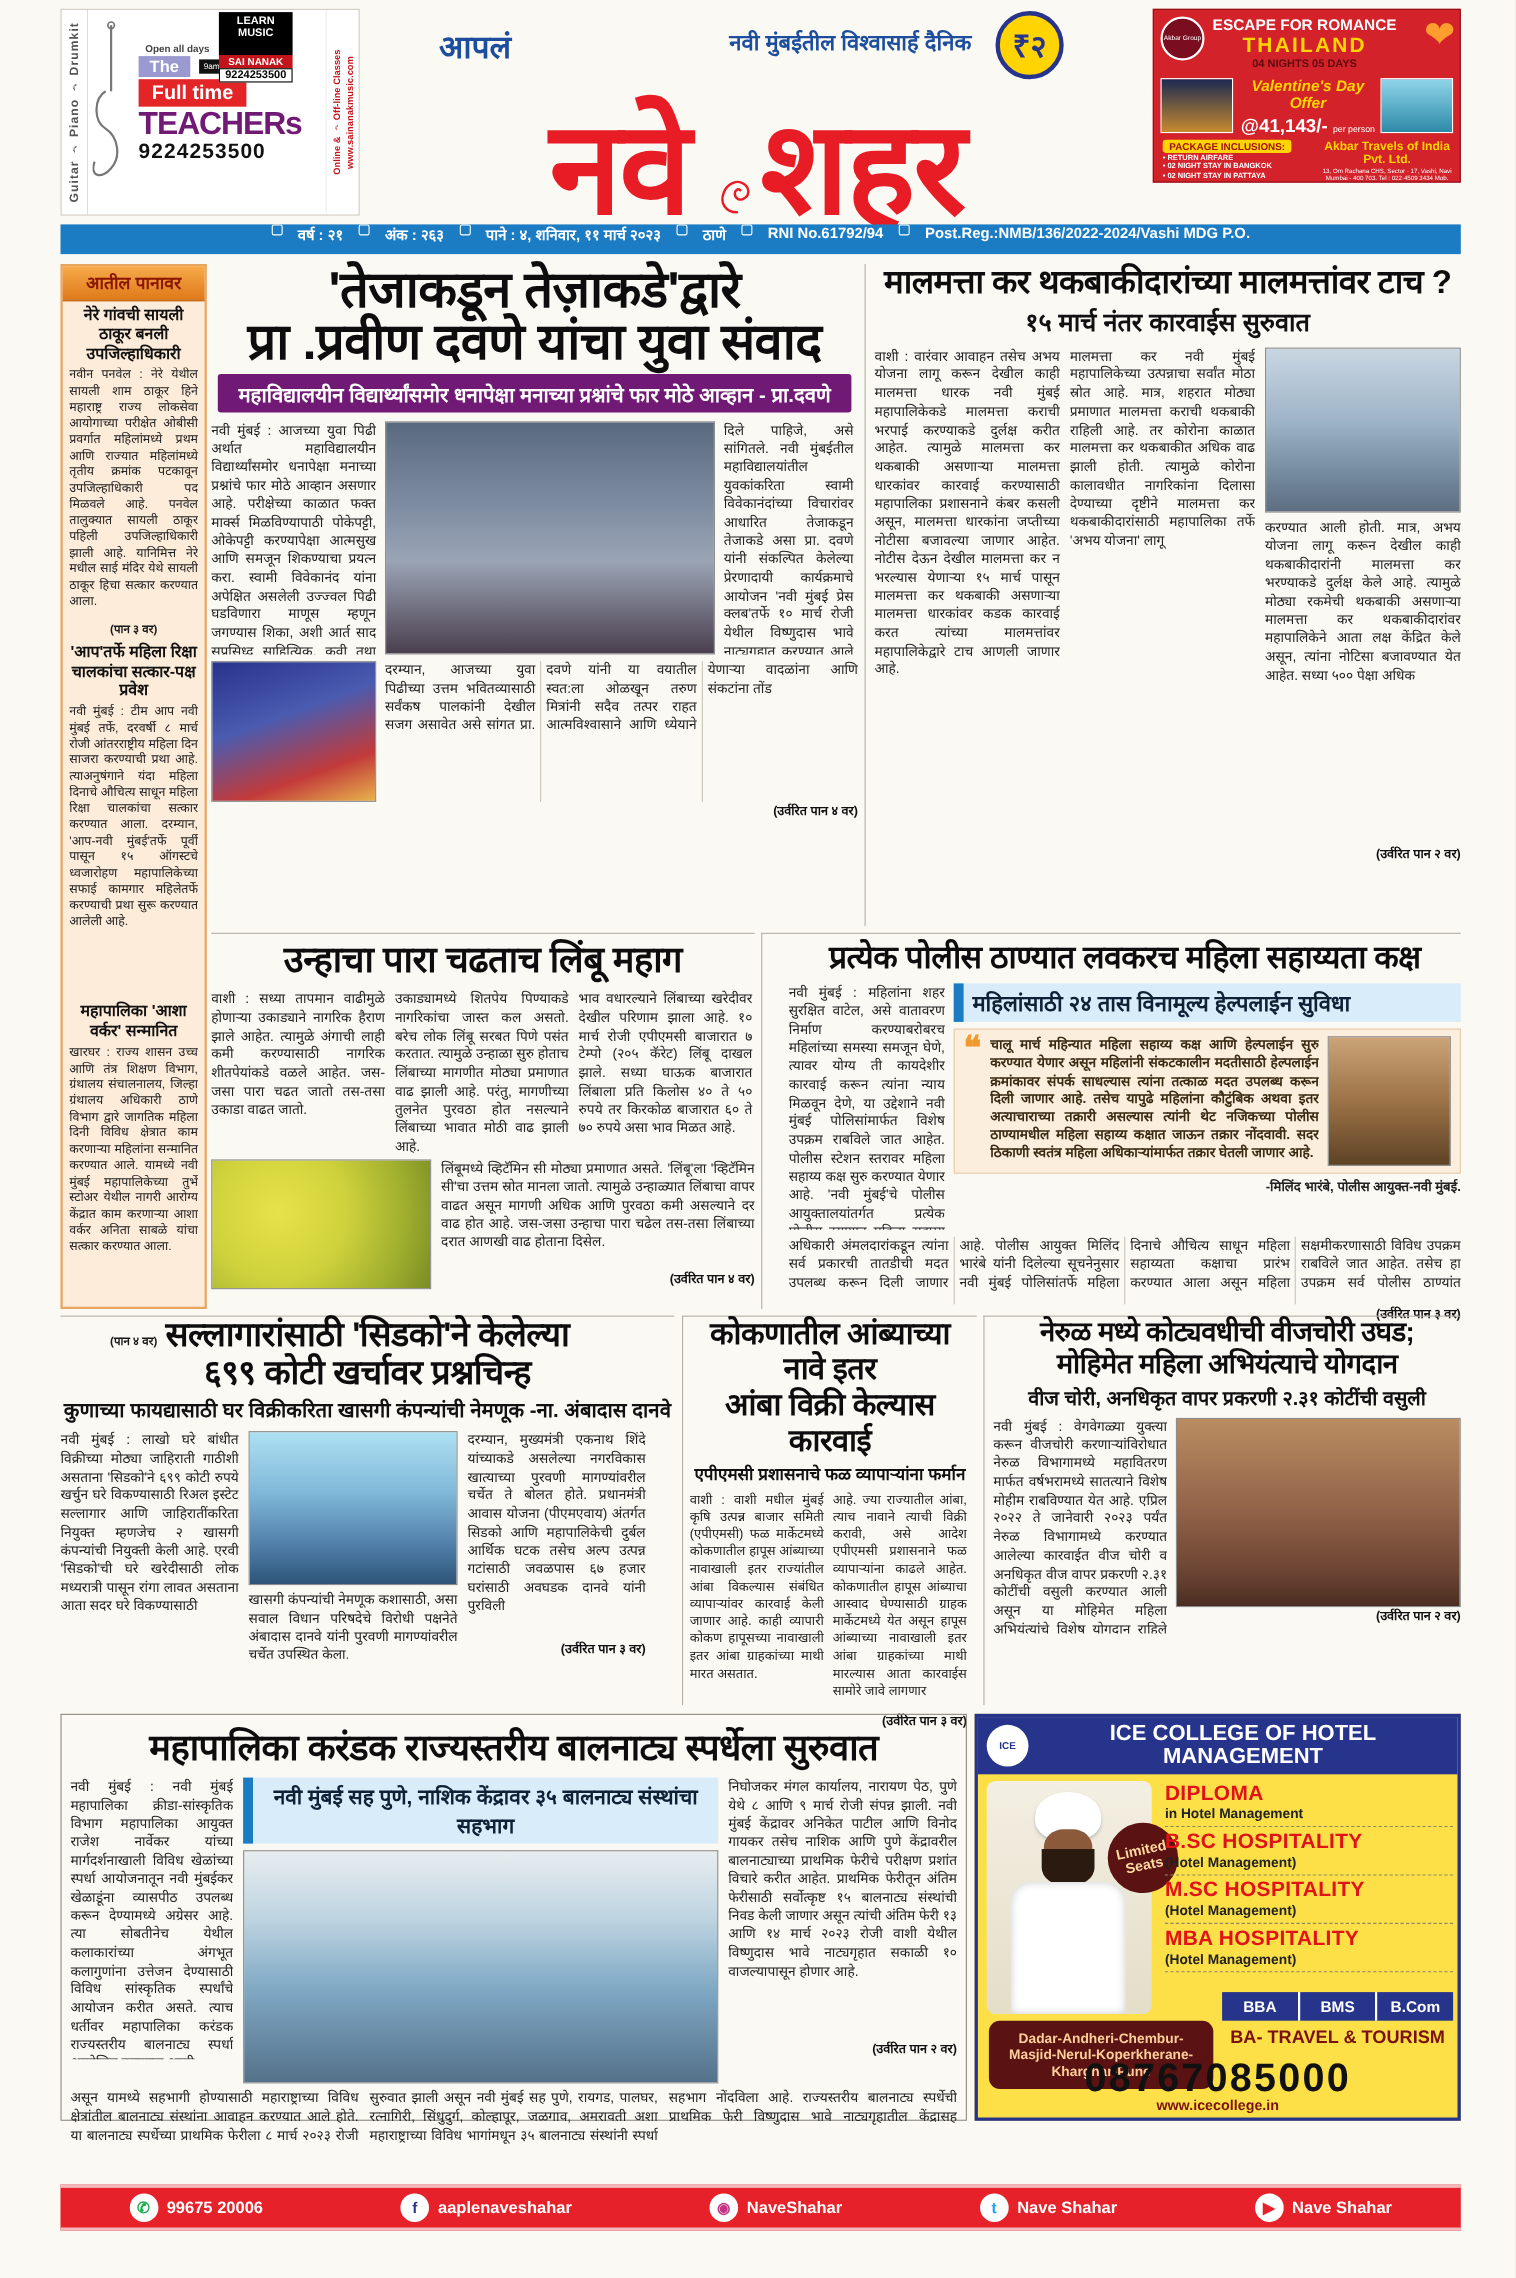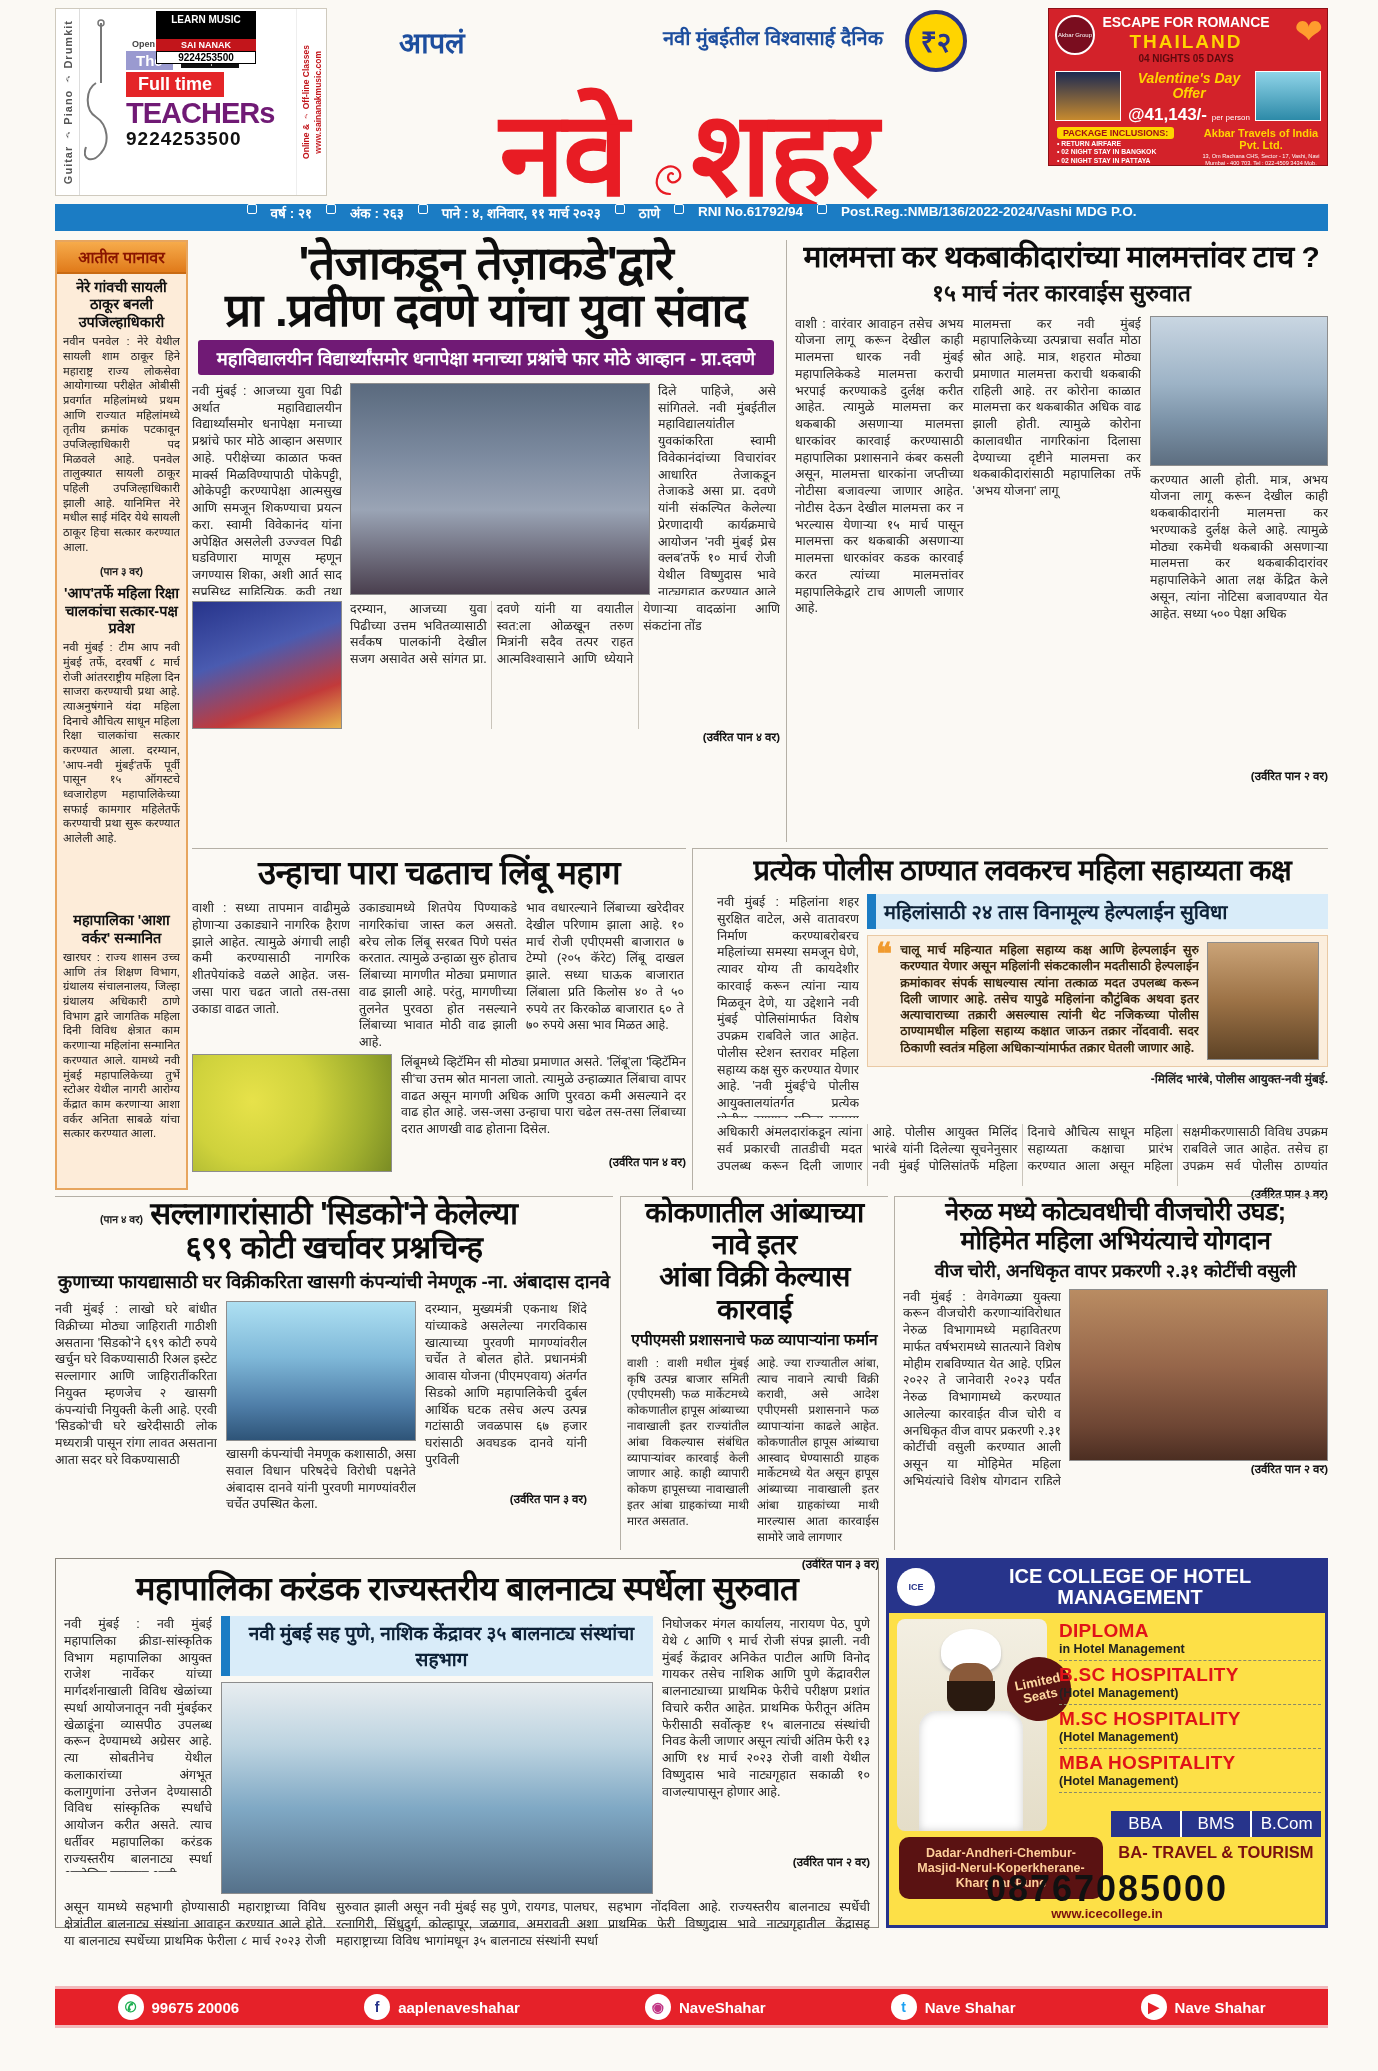--- a/index.html
+++ b/index.html
@@ -27,21 +27,21 @@
   #music-ad .vstrip { width:24px; border-right:1px solid #ddd; display:flex; align-items:center; justify-content:center; }
   .vtext { writing-mode:vertical-rl; transform:rotate(180deg); font-size:11px; font-weight:bold; color:#555; letter-spacing:1px; white-space:nowrap; }
   #music-ad .guitar { width:42px; padding-top:10px; display:flex; justify-content:center; }
   #music-ad .mid { flex:1; padding:4px 2px 2px 4px; position:relative; }
   .open-all { font-size:9px; color:#444; font-weight:bold; margin:26px 0 2px 6px; }
   .the-box { display:inline-block; background:#9a9ad0; color:#fff; font-weight:bold; font-size:15px; padding:1px 10px; }
   .hours-box { display:inline-block; background:#111; color:#fff; font-size:7.5px; padding:2px 4px; margin-left:4px; vertical-align:middle; }
   .fulltime-box { display:inline-block; background:#e42528; color:#fff; font-weight:bold; font-size:18px; padding:2px 12px; margin-top:2px; }
   .teachers { font-size:29px; font-weight:800; color:#701a75; letter-spacing:-1px; line-height:1; margin-top:2px; }
   .phone-b { font-size:19px; font-weight:800; color:#111; letter-spacing:1px; }
-  #music-ad .learnbox { position:absolute; right:40px; top:2px; width:100px; text-align:center; }
+  #music-ad .learnbox { position:absolute; right:30px; top:2px; width:67px; text-align:center; }
   .learn-black { background:#000; color:#fff; font-size:10px; font-weight:bold; padding:3px 2px 14px 2px; }
   .sai-red { background:#c2151b; color:#fff; font-size:9px; font-weight:bold; padding:1px 0; }
   .sai-num { background:#fff; color:#000; font-size:10px; font-weight:bold; border:1px solid #000; }
   #music-ad .rstrip { width:30px; display:flex; gap:2px; align-items:center; justify-content:center; border-left:1px solid #eee; }
   #music-ad .rstrip .vtext { font-size:8.5px; color:#c2151b; letter-spacing:0; }
 
   #masthead { left:335px; top:6px; width:706px; height:192px; }
   .mh-prefix { position:absolute; left:64px; top:16px; color:#1d4e9e; font-size:29px; font-weight:bold; }
   .mh-tagline { position:absolute; right:158px; top:18px; color:#1d4e9e; font-size:20px; font-weight:bold; }
   .mh-title { position:absolute; left:0; right:0; bottom:-12px; text-align:center; color:#e81c24; font-size:118px; line-height:0.95; font-weight:800; word-spacing:34px; letter-spacing:-2px; white-space:nowrap; }
@@ -168,21 +168,21 @@
   .chef .face { position:absolute; left:52px; top:44px; width:44px; height:40px; background:#8a5a3a; border-radius:40%; }
   .chef .beard { position:absolute; left:50px; top:62px; width:48px; height:34px; background:#2a1a10; border-radius:0 0 50% 50%; }
   .chef .coat { position:absolute; left:22px; top:92px; width:104px; height:120px; background:#fff; border-radius:18px 18px 0 0; box-shadow:inset 0 0 8px #ccc; }
   .seats-badge { position:absolute; left:118px; top:44px; width:64px; height:64px; border-radius:50%; background:#5a1212; color:#ffd9a0; font-size:13px; font-weight:800; display:flex; align-items:center; justify-content:center; text-align:center; transform:rotate(-12deg); line-height:1.05; }
   #ice .programs { position:absolute; left:170px; top:4px; width:262px; }
   #ice .prog { border-bottom:1.5px dashed #8a8a6a; padding:3px 0 4px 0; }
   #ice .prog .pt { color:#e01318; font-size:19px; font-weight:800; letter-spacing:0.3px; }
   #ice .prog .ps { color:#222; font-size:12.5px; font-weight:bold; }
   .loc-pill { position:absolute; left:10px; top:224px; width:204px; height:62px; background:#5a1212; color:#ffcf9a; font-size:12.5px; font-weight:800; border-radius:10px; display:flex; align-items:center; justify-content:center; text-align:center; padding:2px 6px; line-height:1.2; }
   .courses-bar { position:absolute; left:222px; top:198px; width:210px; height:26px; background:#27348b; display:flex; }
-  .courses-bar .cell { flex:1; color:#fff; font-size:17px; font-weight:400; display:flex; align-items:center; justify-content:center; border-left:2px solid #fff; }
+  .courses-bar .cell { flex:1; color:#fff; font-size:14px; font-weight:700; display:flex; align-items:center; justify-content:center; border-left:2px solid #fff; }
   .courses-bar .cell:first-child { border-left:none; }
   .travel-line { position:absolute; left:222px; top:230px; width:210px; text-align:center; color:#7a1010; font-size:16.5px; font-weight:800; }
   .ice-phone { position:absolute; left:0; top:258px; width:100%; text-align:center; font-size:36px; font-weight:800; color:#111; letter-spacing:2px; line-height:1; }
   .ice-web { position:absolute; left:0; top:293px; width:100%; text-align:center; font-size:13px; font-weight:bold; color:#7a1010; }
 
   
   #socialbar { left:55px; top:1986px; width:1273px; height:42px; background:#e62129; border-top:3px solid #f2b9bb; border-bottom:3px solid #f2b9bb; display:flex; align-items:center; justify-content:space-around; }
   .soc { display:flex; align-items:center; gap:8px; color:#fff; font-size:15px; font-weight:bold; }
   .soc .ic { width:26px; height:26px; border-radius:50%; background:#fff; display:flex; align-items:center; justify-content:center; font-size:14px; font-weight:800; }
   .ic.wa { color:#1bae4f; } .ic.fb { color:#27348b; } .ic.ig { color:#c13584; } .ic.tw { color:#1da1f2; } .ic.yt { color:#e62129; }

